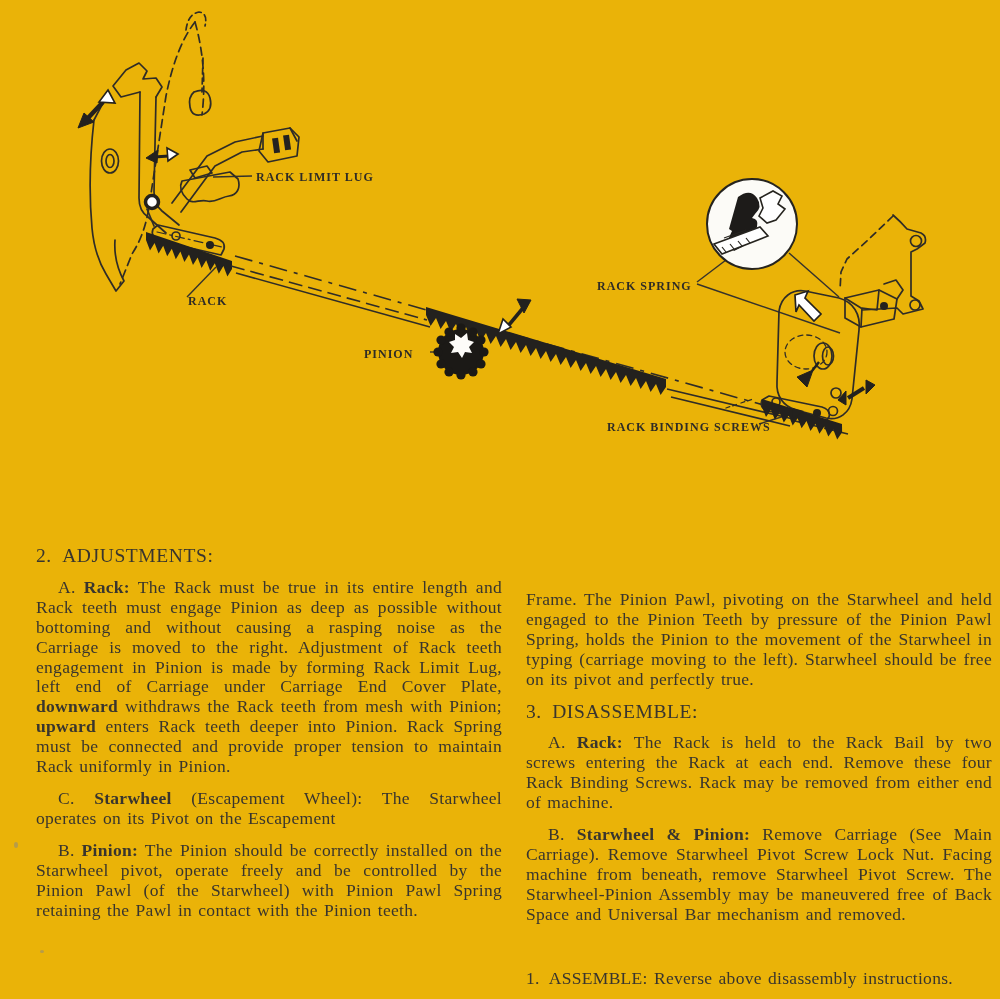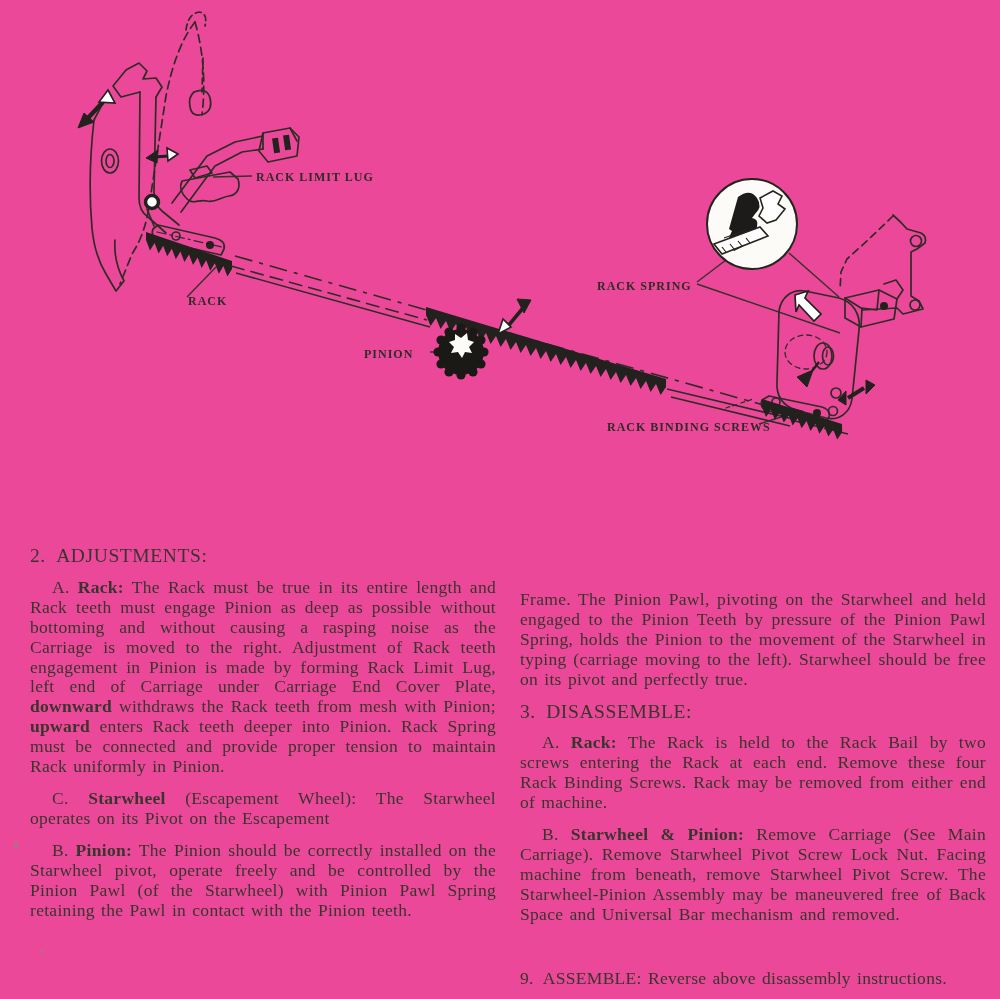--- a/index.html
+++ b/index.html
@@ -1,27 +1,27 @@
 <!DOCTYPE html>
 <html><head>
 <meta charset="utf-8">
 <style>
   html,body{margin:0;padding:0;background:#e9e7e2;}
   .page{
     position:relative;width:1000px;height:999px;margin:0 auto;
-    background:#ec4899;overflow:hidden;
+    background:#eab308;overflow:hidden;
     font-family:"Liberation Serif",serif;color:#39352e;
   }
   .diagram{position:absolute;top:0;left:0;}
   .dlabel{
     font-family:"Liberation Serif",serif;font-weight:700;
     font-size:12px;letter-spacing:1px;fill:#2f2c26;
   }
   .columns{
-    position:absolute;top:546px;left:30px;width:956px;
+    position:absolute;top:546px;left:36px;width:956px;
     display:flex;gap:24px;
   }
   .col{flex:1;font-size:17.5px;line-height:19.9px;text-align:justify;
        letter-spacing:0.3px;word-spacing:1.5px;}
   .col .heading{
     font-size:19.5px;font-weight:400;letter-spacing:0.6px;
     margin:0 0 12px 0;text-align:left;
   }
   .col p{margin:0 0 12px 0;text-indent:22px;}
   .col p.flush{text-indent:0;margin-top:44px;}
@@ -206,16 +206,16 @@
         <div class="heading"><span>2. ADJUSTMENTS:</span></div>
         <p><span>A. </span><span class="b">Rack:</span><span> The Rack must be true in its entire length and Rack teeth must engage Pinion as deep as possible without bottoming and without causing a rasping noise as the Carriage is moved to the right. Adjustment of Rack teeth engagement in Pinion is made by forming Rack Limit Lug, left end of Carriage under Carriage End Cover Plate, </span><span class="b">downward</span><span> withdraws the Rack teeth from mesh with Pinion; </span><span class="b">upward</span><span> enters Rack teeth deeper into Pinion. Rack Spring must be connected and provide proper tension to maintain Rack uniformly in Pinion.</span></p>
         <p><span>C. </span><span class="b">Starwheel</span><span> (Escapement Wheel): The Starwheel operates on its Pivot on the Escapement</span></p>
         <p><span>B. </span><span class="b">Pinion:</span><span> The Pinion should be correctly installed on the Starwheel pivot, operate freely and be controlled by the Pinion Pawl (of the Starwheel) with Pinion Pawl Spring retaining the Pawl in contact with the Pinion teeth.</span></p>
       </div>
     <div class="col" id="col-right">
         <p class="flush"><span>Frame. The Pinion Pawl, pivoting on the Starwheel and held engaged to the Pinion Teeth by pressure of the Pinion Pawl Spring, holds the Pinion to the movement of the Starwheel in typing (carriage moving to the left). Starwheel should be free on its pivot and perfectly true.</span></p>
         <div class="heading"><span>3. DISASSEMBLE:</span></div>
         <p><span>A. </span><span class="b">Rack:</span><span> The Rack is held to the Rack Bail by two screws entering the Rack at each end. Remove these four Rack Binding Screws. Rack may be removed from either end of machine.</span></p>
         <p><span>B. </span><span class="b">Starwheel &amp; Pinion:</span><span> Remove Carriage (See Main Carriage). Remove Starwheel Pivot Screw Lock Nut. Facing machine from beneath, remove Starwheel Pivot Screw. The Starwheel-Pinion Assembly may be maneuvered free of Back Space and Universal Bar mechanism and removed.</span></p>
-        <p class="flush"><span>9. ASSEMBLE: Reverse above disassembly instructions.</span></p>
+        <p class="flush"><span>1. ASSEMBLE: Reverse above disassembly instructions.</span></p>
       </div>
   </div>
 </div>
 
 </body></html>

